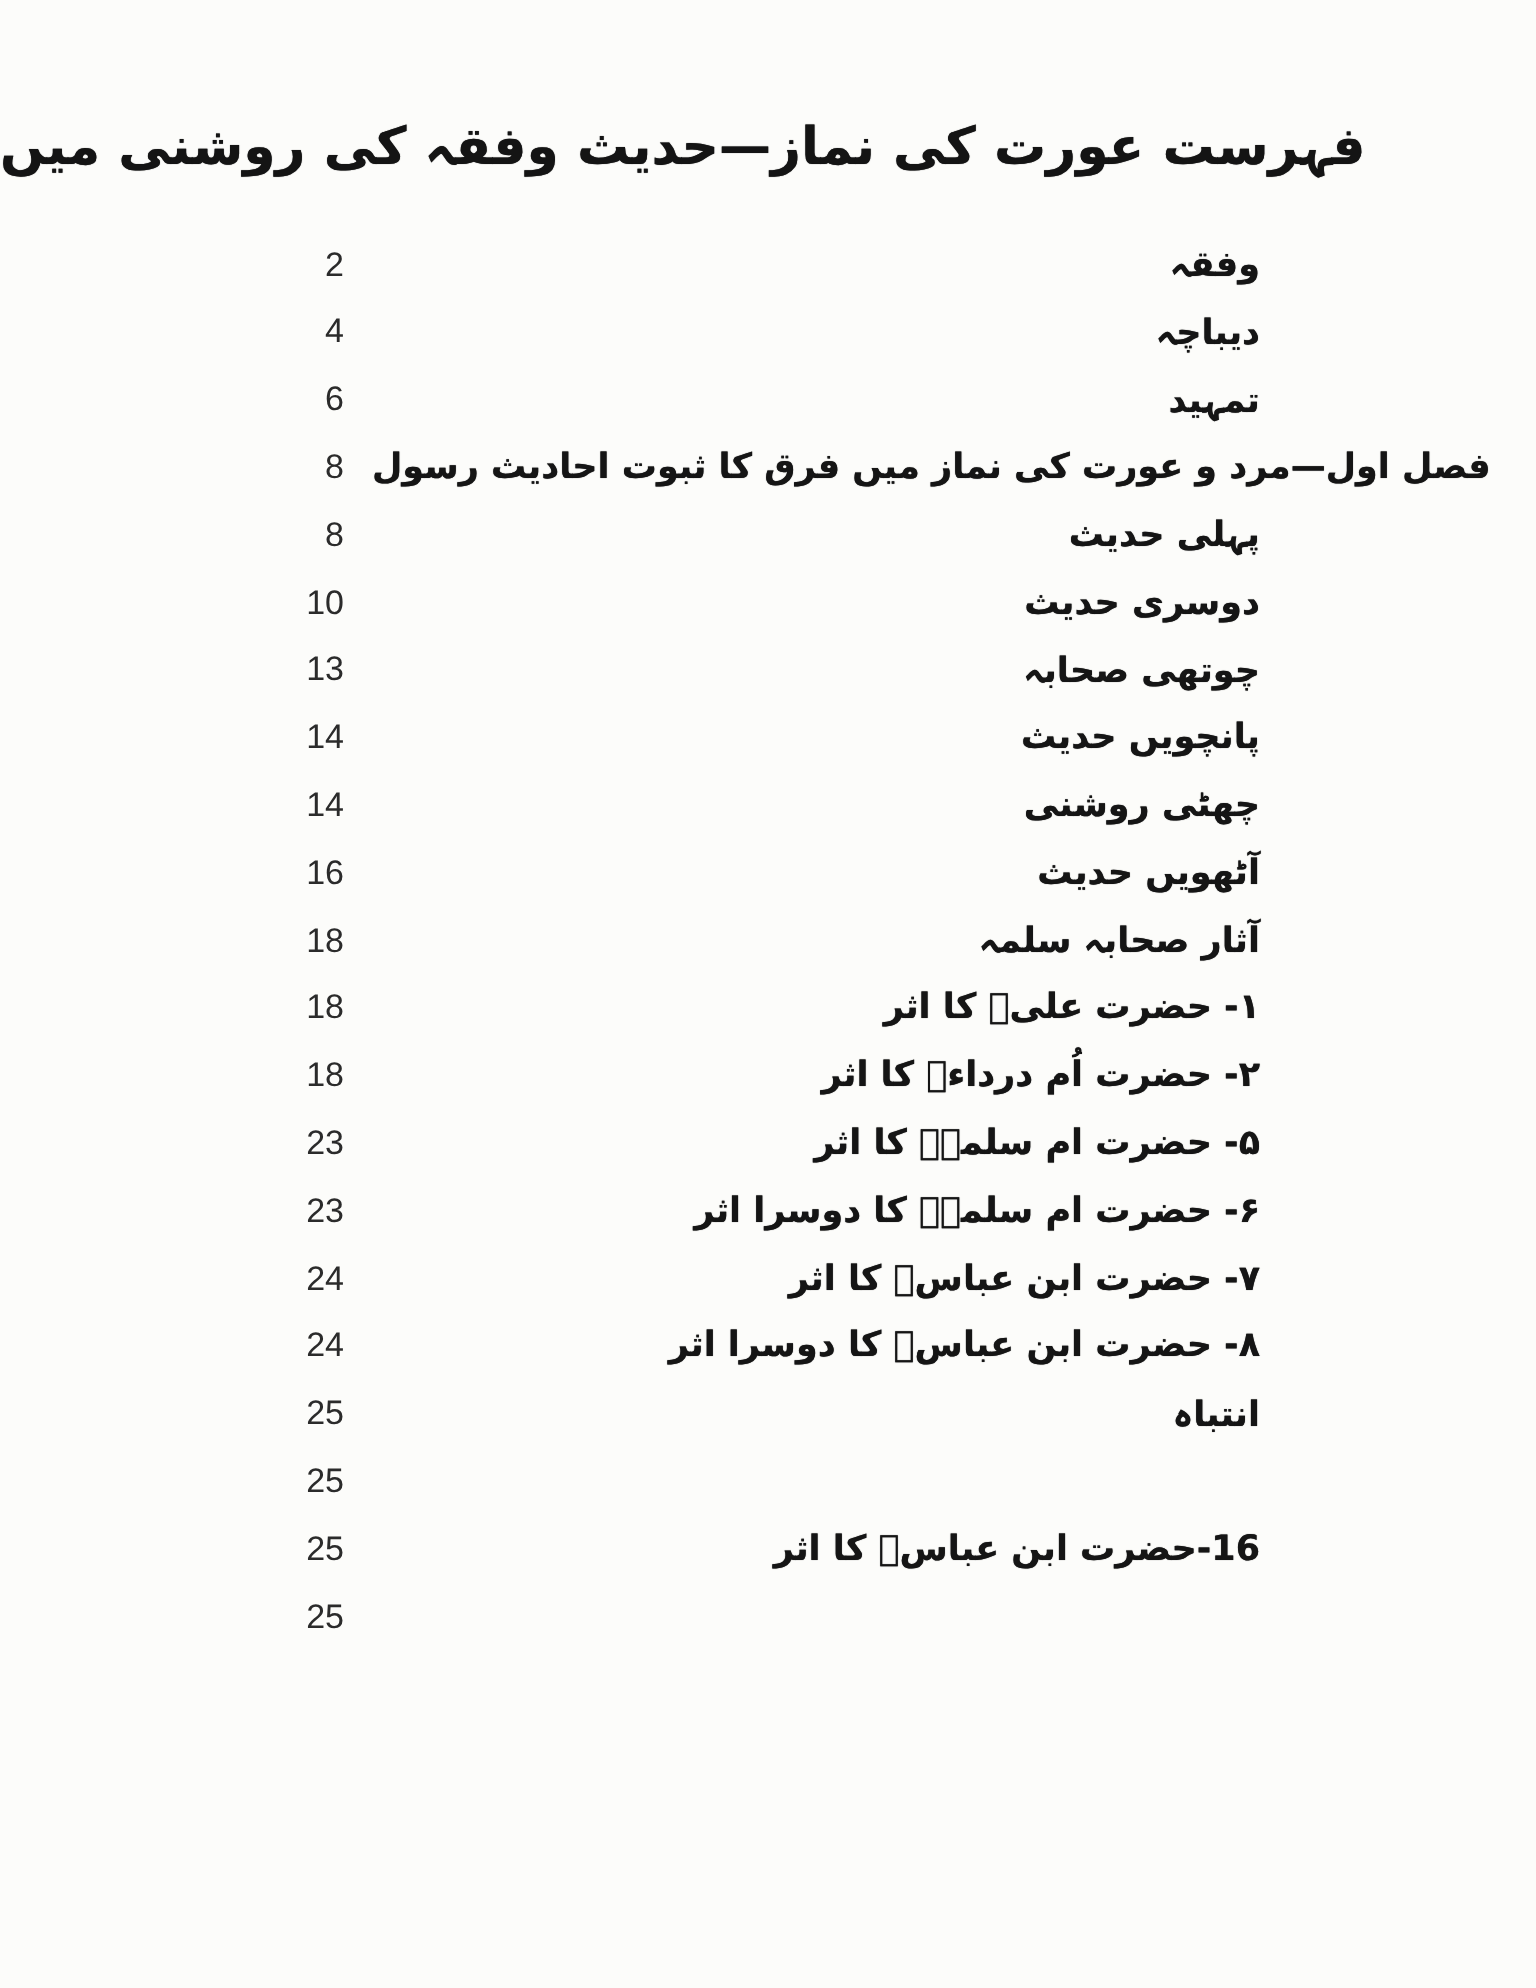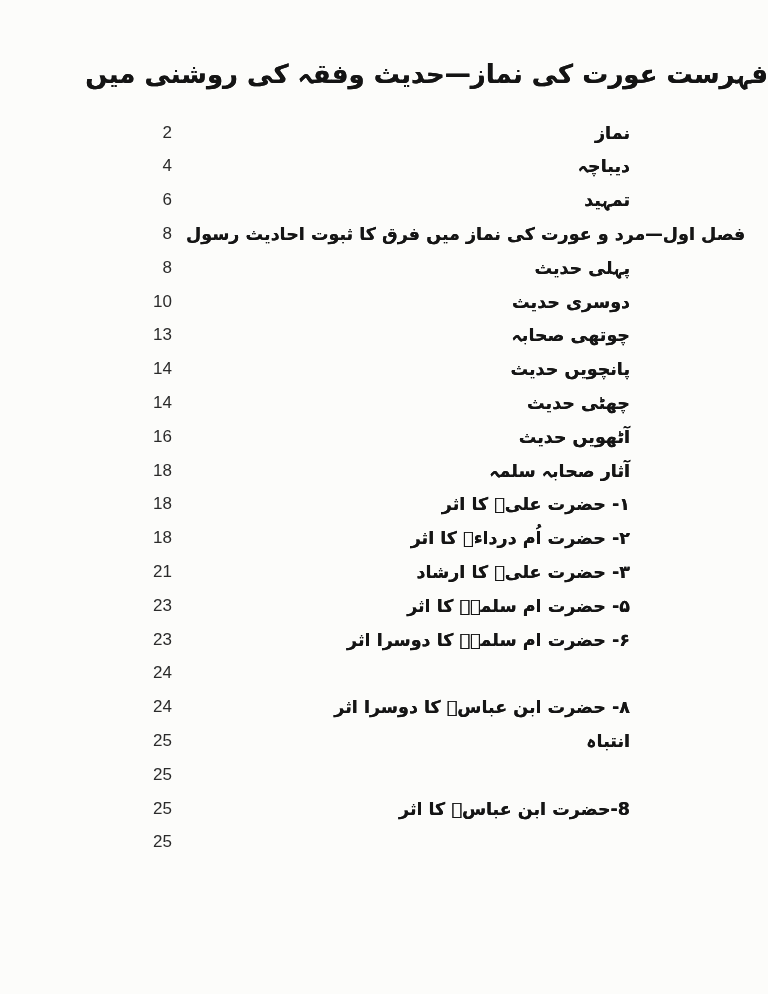--- a/index.html
+++ b/index.html
@@ -7,21 +7,21 @@
     position: relative;
     width: 768px;
     height: 994px;
     background: #fcfcfa;
     overflow: hidden;
     font-family: "DejaVu Sans", sans-serif;
     box-sizing: border-box;
   }
   .page-header {
     padding-top: 58px;
-    text-align: right;
+    text-align: left;
   }
   .page-title {
     margin: 0;
     direction: rtl;
     unicode-bidi: embed;
     font-family: "DejaVu Sans", sans-serif;
     font-size: 26px;
     font-weight: bold;
     color: #141414;
     line-height: 1.3;
@@ -66,21 +66,21 @@
 <body>
 
 <div class="scan-page">
   <div class="page-header">
     <h1 class="page-title">فہرست عورت کی نماز—حدیث وفقہ کی روشنی میں</h1>
   </div>
 
   <div class="toc-list">
     <div class="toc-row">
       <span class="toc-page-number">2</span>
-      <span class="toc-entry-label">نماز</span>
+      <span class="toc-entry-label">وفقہ</span>
     </div>
 
     <div class="toc-row">
       <span class="toc-page-number">4</span>
       <span class="toc-entry-label">دیباچہ</span>
     </div>
 
     <div class="toc-row">
       <span class="toc-page-number">6</span>
       <span class="toc-entry-label">تمہید</span>
@@ -107,21 +107,21 @@
       <span class="toc-entry-label">چوتھی صحابہ</span>
     </div>
 
     <div class="toc-row">
       <span class="toc-page-number">14</span>
       <span class="toc-entry-label">پانچویں حدیث</span>
     </div>
 
     <div class="toc-row">
       <span class="toc-page-number">14</span>
-      <span class="toc-entry-label">چھٹی حدیث</span>
+      <span class="toc-entry-label">چھٹی روشنی</span>
     </div>
 
 
     <div class="toc-row">
       <span class="toc-page-number">16</span>
       <span class="toc-entry-label">آٹھویں حدیث</span>
     </div>
 
     <div class="toc-row">
       <span class="toc-page-number">18</span>
@@ -131,57 +131,54 @@
     <div class="toc-row">
       <span class="toc-page-number">18</span>
       <span class="toc-entry-label">۱- حضرت علیؓ کا اثر</span>
     </div>
 
     <div class="toc-row">
       <span class="toc-page-number">18</span>
       <span class="toc-entry-label">۲- حضرت اُم درداءؓ کا اثر</span>
     </div>
 
-    <div class="toc-row">
-      <span class="toc-page-number">21</span>
-      <span class="toc-entry-label">۳- حضرت علیؓ کا ارشاد</span>
-    </div>
 
 
     <div class="toc-row">
       <span class="toc-page-number">23</span>
       <span class="toc-entry-label">۵- حضرت ام سلمہؓ کا اثر</span>
     </div>
 
     <div class="toc-row">
       <span class="toc-page-number">23</span>
       <span class="toc-entry-label">۶- حضرت ام سلمہؓ کا دوسرا اثر</span>
     </div>
 
     <div class="toc-row">
       <span class="toc-page-number">24</span>
+      <span class="toc-entry-label">۷- حضرت ابن عباسؓ کا اثر</span>
     </div>
 
     <div class="toc-row">
       <span class="toc-page-number">24</span>
       <span class="toc-entry-label">۸- حضرت ابن عباسؓ کا دوسرا اثر</span>
     </div>
 
     <div class="toc-row">
       <span class="toc-page-number">25</span>
       <span class="toc-entry-label">انتباہ</span>
     </div>
 
     <div class="toc-row">
       <span class="toc-page-number">25</span>
     </div>
 
     <div class="toc-row">
       <span class="toc-page-number">25</span>
-      <span class="toc-entry-label">8-حضرت ابن عباسؓ کا اثر</span>
+      <span class="toc-entry-label">16-حضرت ابن عباسؓ کا اثر</span>
     </div>
 
     <div class="toc-row">
       <span class="toc-page-number">25</span>
     </div>
   </div>
 
 </div>
 
 </body></html>

